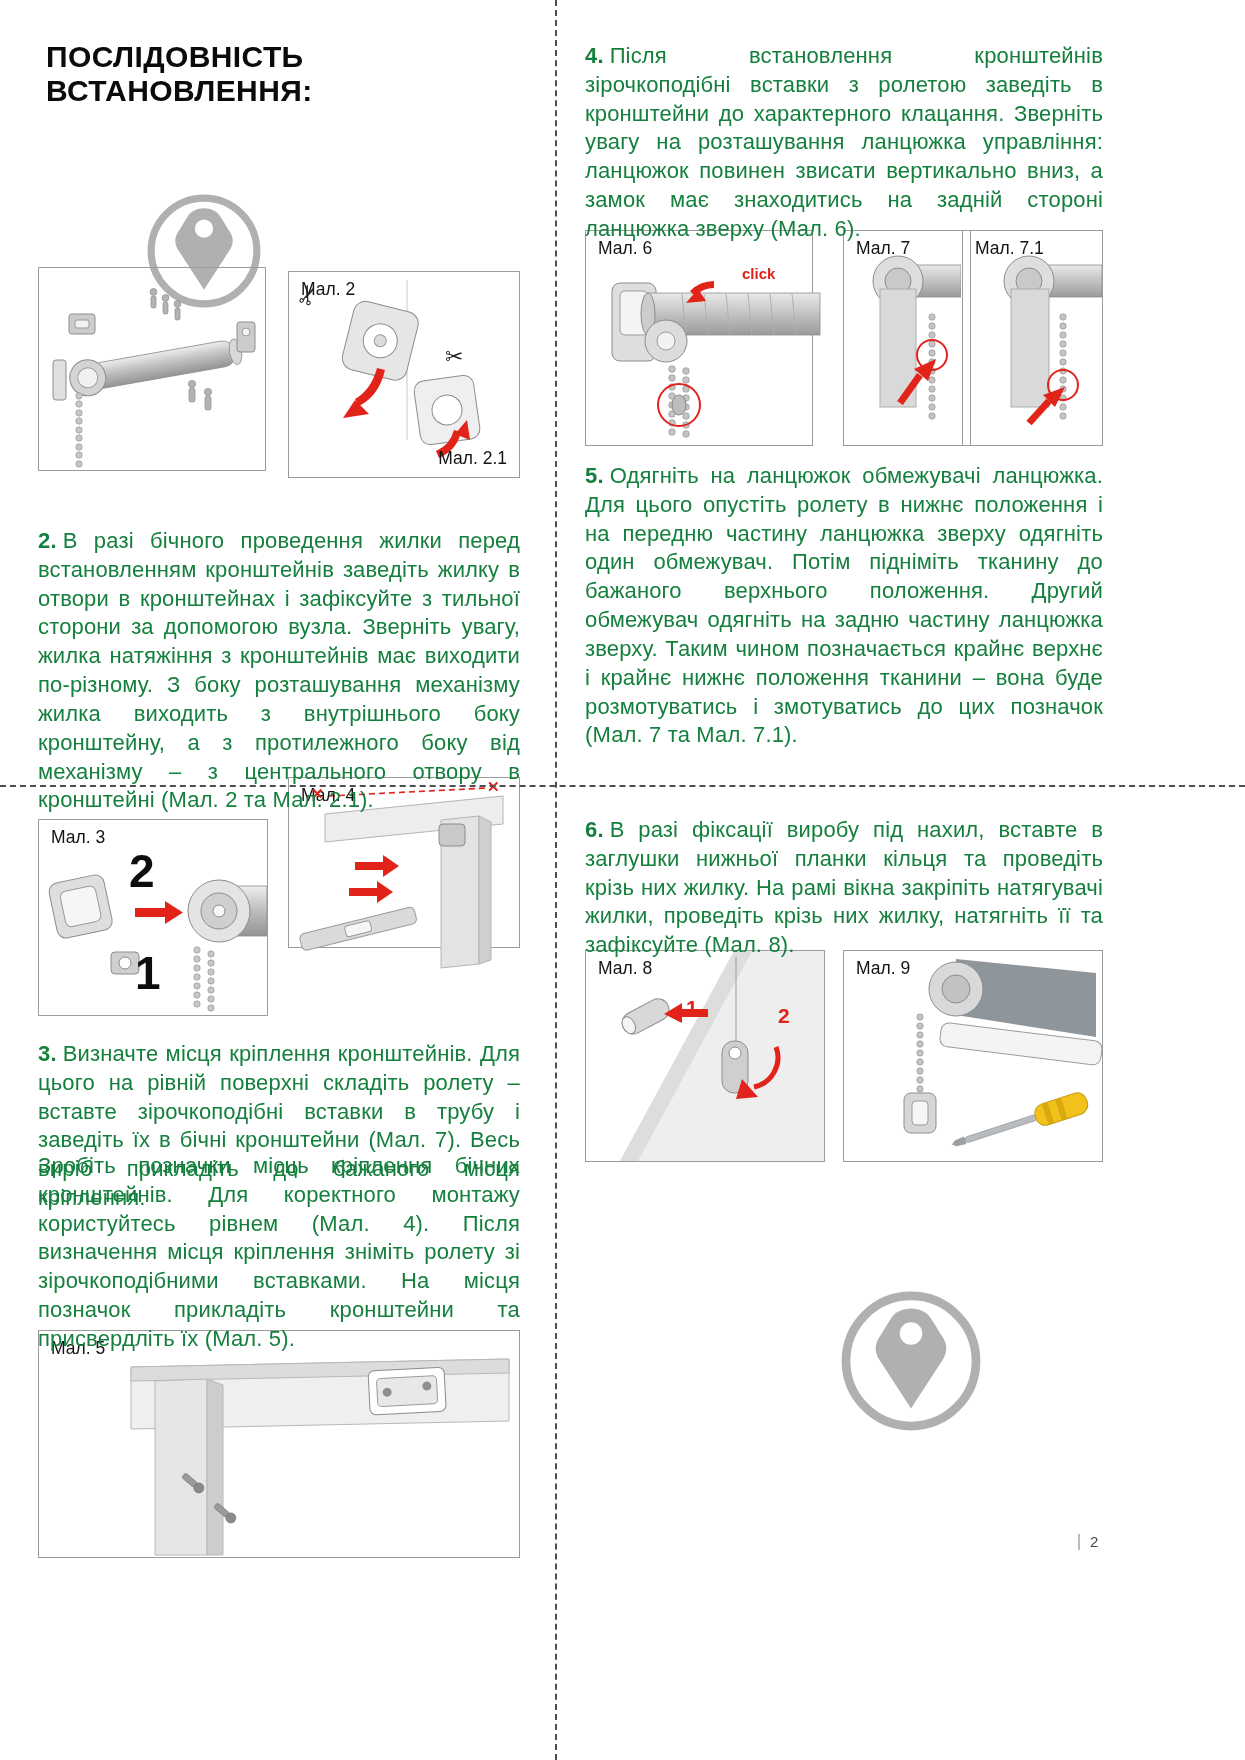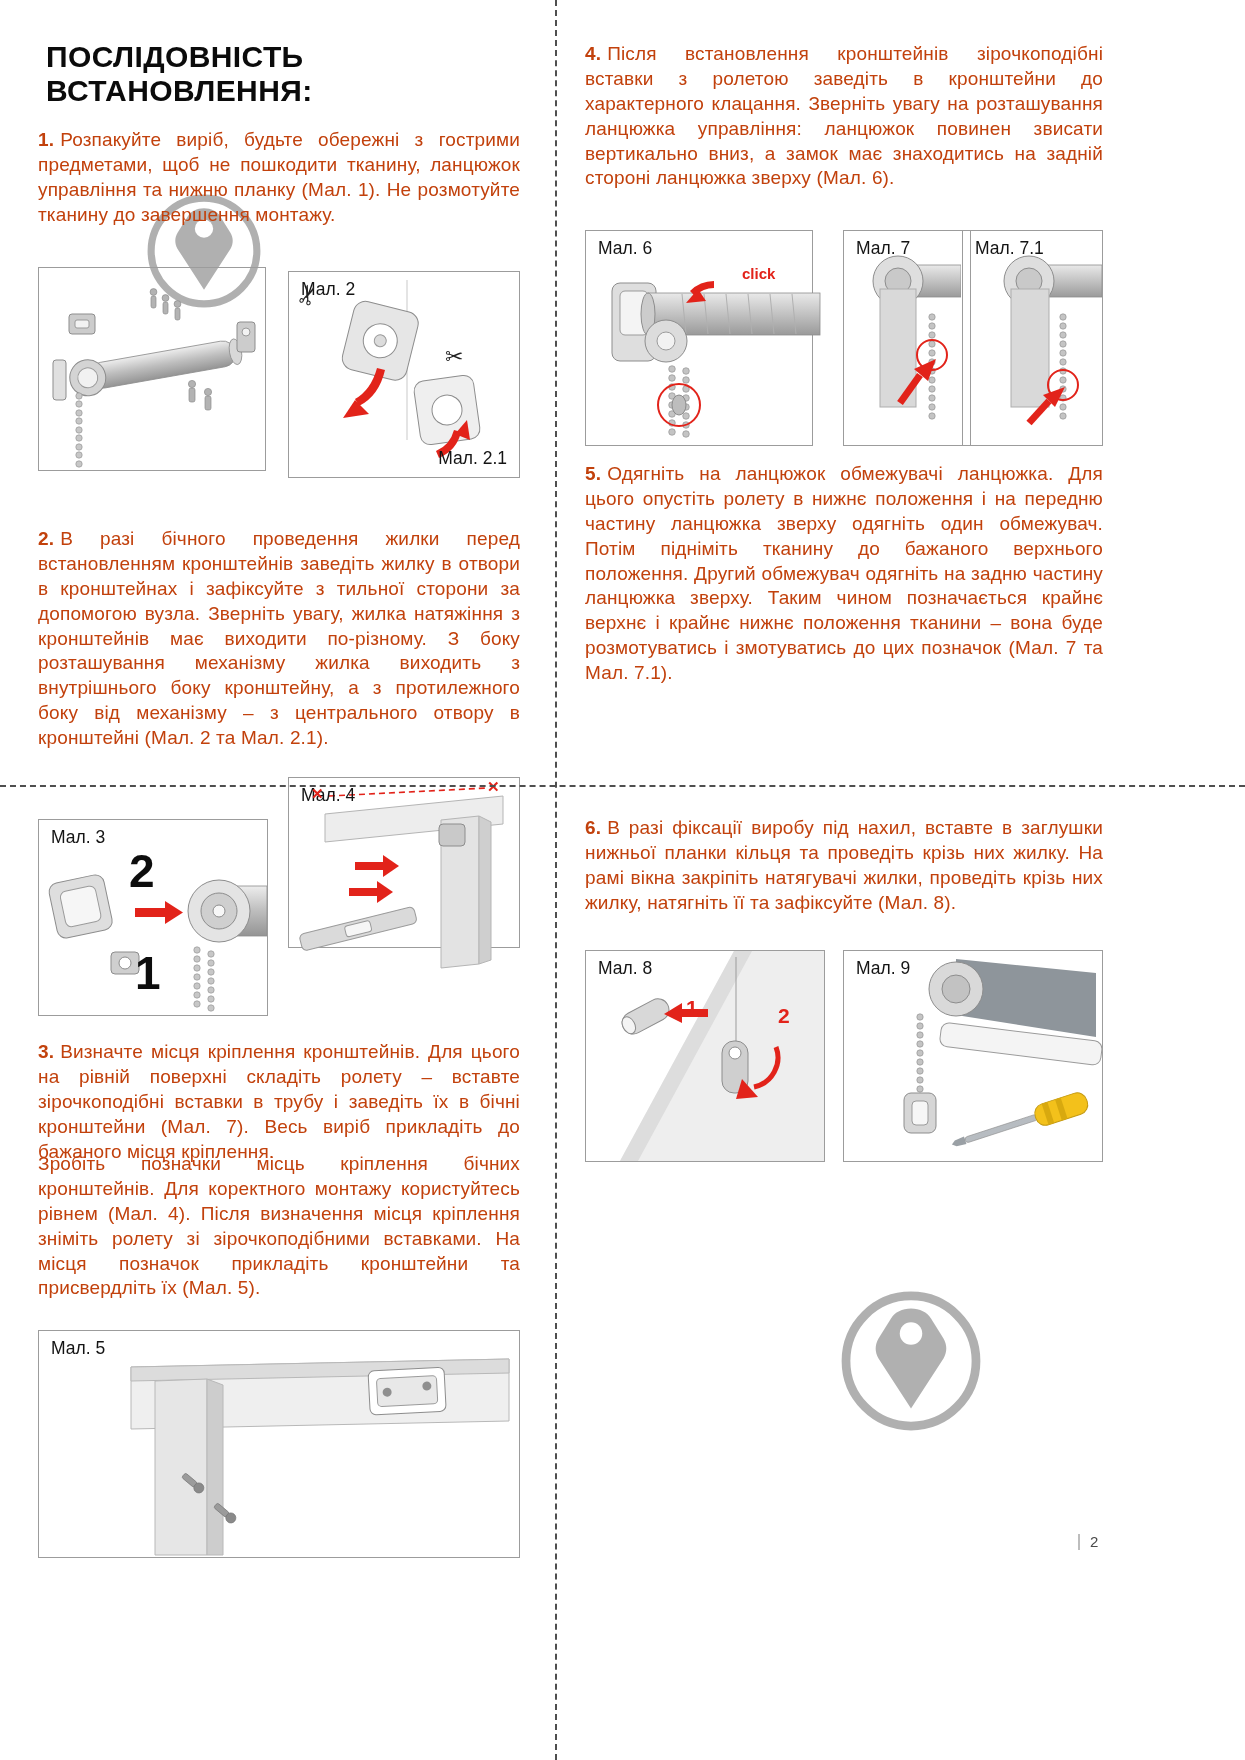--- a/index.html
+++ b/index.html
@@ -2,21 +2,21 @@
 <html><head>
 <meta charset="utf-8">
 <style>
   * { margin:0; padding:0; box-sizing:border-box; }
   html,body { background:#ffffff; }
   body { font-family:"Liberation Sans", sans-serif; }
   .page { position:relative; width:1245px; height:1760px; background:#ffffff; overflow:hidden; color:#1c1c1c;padding-left:28px; }
   .v-divider { position:absolute; left:555px; top:0; height:1760px; width:0; border-left:2px dashed #4f4f4f; z-index:3; }
   .h-divider { position:absolute; left:0; top:785px; width:1245px; height:0; border-top:2px dashed #4f4f4f; z-index:3; }
   .title { position:absolute; font-size:30px; font-weight:bold; letter-spacing:0.4px; color:#0b0b0b; z-index:2; }
-  .step { position:absolute; font-size:19px; line-height:1.31; text-align:justify; color:#c2410c; letter-spacing:0.15px; z-index:2; }
+  .step { position:absolute; font-size:22px; line-height:1.31; text-align:justify; color:#15803d; letter-spacing:0.15px; z-index:2; }
   .step .num { font-weight:bold; margin-right:6px; }
   .fig { position:absolute; border:1px solid #9c9c9c; background:transparent; z-index:1; }
   .fig svg { display:block; }
   .fig-label { position:absolute; top:7px; left:12px; font-size:17.5px; color:#141414; z-index:2; }
   .fig-sublabel { position:absolute; right:12px; bottom:8px; font-size:17.5px; color:#141414; z-index:2; }
   .watermark { position:absolute; opacity:0.8; z-index:0; }
   .big-num { position:absolute; font-weight:bold; font-size:46px; color:#0d0d0d; line-height:1; z-index:2; }
   .red-num { position:absolute; font-weight:bold; font-size:21px; color:#e2231a; line-height:1; z-index:2; }
   .click-label { position:absolute; font-weight:bold; font-size:15px; color:#e2231a; z-index:2;margin-left:24px; }
   .x-mark { position:absolute; font-size:15px; font-weight:bold; color:#e2231a; line-height:1; z-index:2; }
@@ -35,21 +35,20 @@
   <h1 class="title" style="left:46px;top:40px;width:480px;">ПОСЛІДОВНІСТЬ ВСТАНОВЛЕННЯ:</h1>
 
   <div class="watermark" style="left:143px;top:190px;width:122px;height:122px;">
     <svg width="122" height="122" viewBox="0 0 120 120">
       <circle cx="60" cy="60" r="52" fill="none" stroke="#9d9d9d" stroke-width="7"></circle>
       <path d="M60 98 L34 58 C31 53 31 47 34 42 L44 26 C47 21 53 18 60 18 C67 18 73 21 76 26 L86 42 C89 47 89 53 86 58 Z" fill="#9d9d9d"></path>
       <circle cx="60" cy="38" r="9" fill="#ffffff"></circle>
     </svg>
   </div>
 
-  <p class="step" style="top:128px;left:38px;width:482px;"><b class="num">1.</b><span>Розпакуйте виріб, будьте обережні з гострими предметами, щоб не пошкодити тканину, ланцюжок управління та нижню планку (Мал. 1). Не розмотуйте тканину до завершення монтажу.</span></p>
 
   <div class="fig" style="left:38px;top:267px;width:228px;height:204px;">
     <svg width="226" height="202" viewBox="0 0 226 202">
       <defs>
         <linearGradient id="gA" x1="0" y1="0" x2="0" y2="1">
           <stop offset="0" stop-color="#ededed"></stop>
             <stop offset="0.5" stop-color="#bdbdbd"></stop>
             <stop offset="1" stop-color="#949494"></stop>
         </linearGradient>
       </defs>

